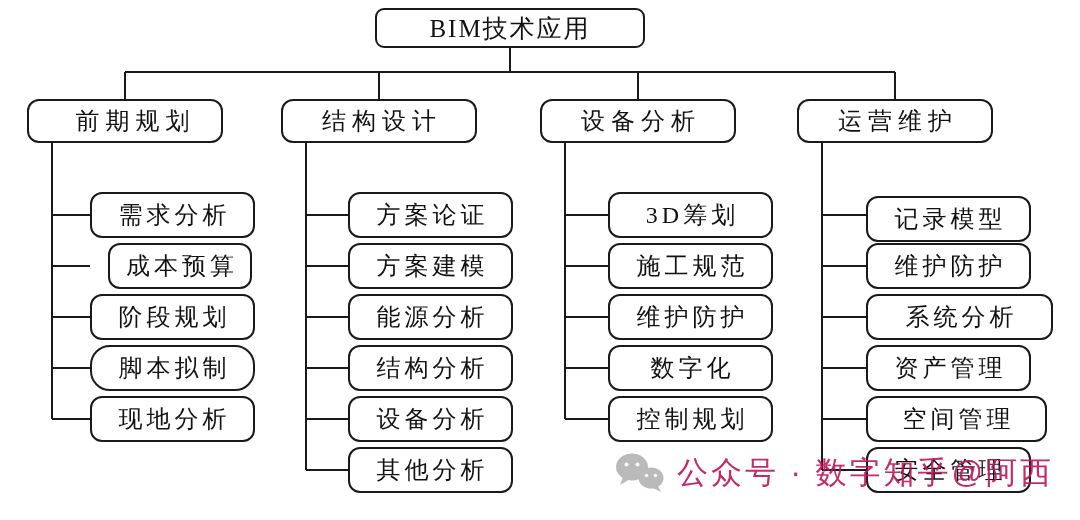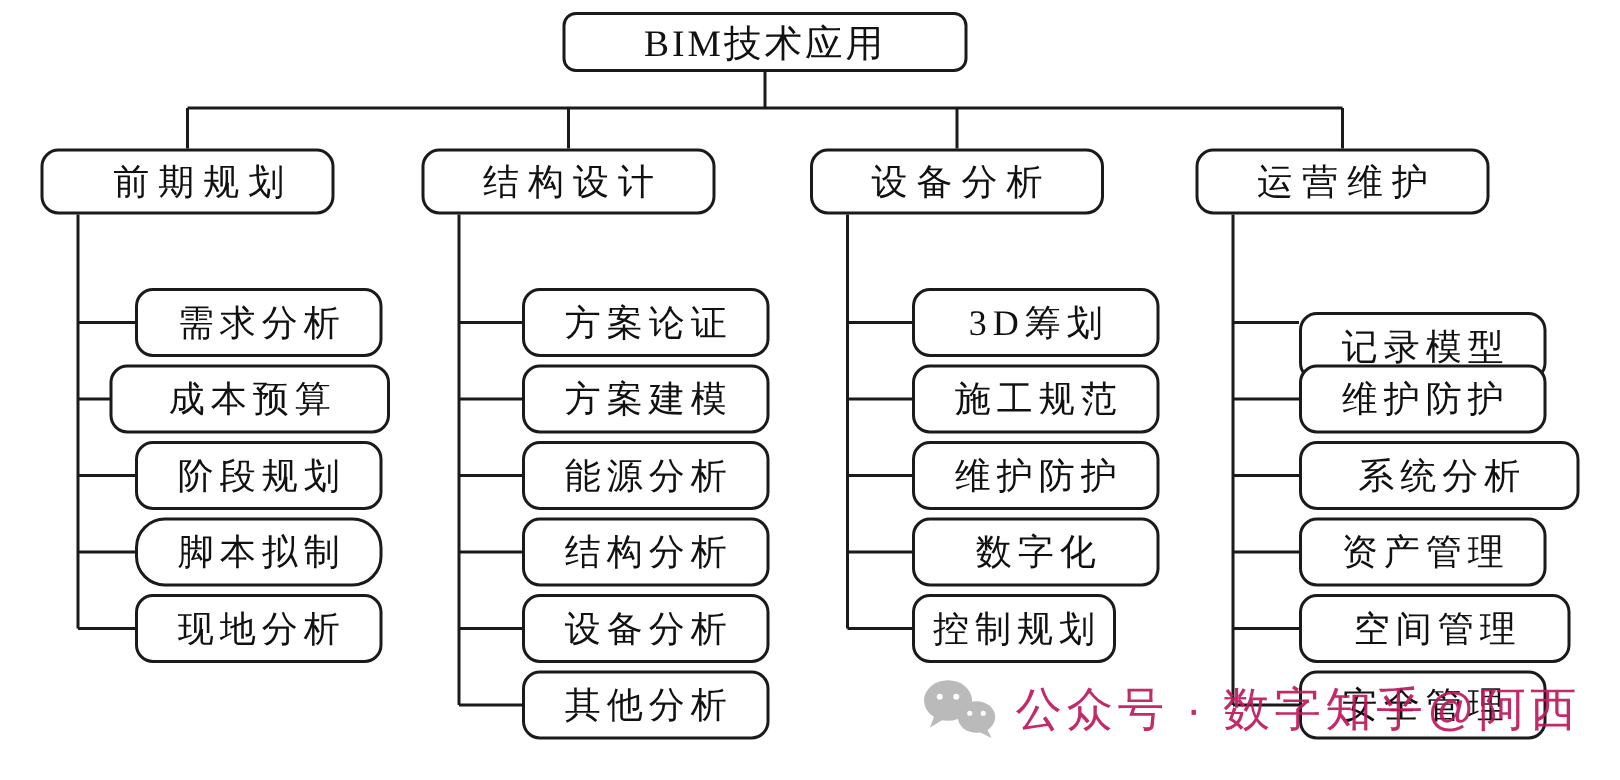--- a/index.html
+++ b/index.html
@@ -56,39 +56,39 @@
 
   <svg class="connectors" xmlns="http://www.w3.org/2000/svg" width="1080" height="520">
     <path id="tree-lines" fill="none" stroke="#1a1a1a" stroke-width="2" d="M510,48 V72 M125,72 H895 M125,72 V99 M52,143 V419 M52,215 H90 M52,266 H90 M52,317 H90 M52,368 H90 M52,419 H90 M379,72 V99 M306,143 V470 M306,215 H348 M306,266 H348 M306,317 H348 M306,368 H348 M306,419 H348 M306,470 H348 M638,72 V99 M565,143 V419 M565,215 H608 M565,266 H608 M565,317 H608 M565,368 H608 M565,419 H608 M895,72 V99 M822,143 V470 M822,215 H866 M822,266 H866 M822,317 H866 M822,368 H866 M822,419 H866 M822,470 H866"></path>
   </svg>
 
   <div class="box root">BIM技术应用</div>
 
   <div id="nodes">
       <div class="box branch" style="left: 27px; top: 99px; width: 196px; height: 44px; padding-left: 15px;">前期规划</div>
       <div class="box child" style="left: 90px; top: 192px; width: 165px; height: 46px;">需求分析</div>
-      <div class="box child" style="left: 73px; top: 243px; width: 187px; height: 46px;">成本预算</div>
+      <div class="box child" style="left: 108px; top: 243px; width: 144px; height: 46px;">成本预算</div>
       <div class="box child" style="left: 90px; top: 294px; width: 165px; height: 46px;">阶段规划</div>
       <div class="box child" style="left: 90px; top: 345px; width: 165px; height: 46px; border-radius: 20px;">脚本拟制</div>
       <div class="box child" style="left: 90px; top: 396px; width: 165px; height: 46px;">现地分析</div>
       <div class="box branch" style="left: 281px; top: 99px; width: 196px; height: 44px;">结构设计</div>
       <div class="box child" style="left: 348px; top: 192px; width: 165px; height: 46px;">方案论证</div>
       <div class="box child" style="left: 348px; top: 243px; width: 165px; height: 46px;">方案建模</div>
       <div class="box child" style="left: 348px; top: 294px; width: 165px; height: 46px;">能源分析</div>
       <div class="box child" style="left: 348px; top: 345px; width: 165px; height: 46px;">结构分析</div>
       <div class="box child" style="left: 348px; top: 396px; width: 165px; height: 46px;">设备分析</div>
       <div class="box child" style="left: 348px; top: 447px; width: 165px; height: 46px;">其他分析</div>
       <div class="box branch" style="left: 540px; top: 99px; width: 196px; height: 44px;">设备分析</div>
       <div class="box child" style="left: 608px; top: 192px; width: 165px; height: 46px;">3D筹划</div>
       <div class="box child" style="left: 608px; top: 243px; width: 165px; height: 46px;">施工规范</div>
       <div class="box child" style="left: 608px; top: 294px; width: 165px; height: 46px;">维护防护</div>
       <div class="box child" style="left: 608px; top: 345px; width: 165px; height: 46px;">数字化</div>
-      <div class="box child" style="left: 608px; top: 396px; width: 136px; height: 46px;">控制规划</div>
+      <div class="box child" style="left: 608px; top: 396px; width: 165px; height: 46px;">控制规划</div>
       <div class="box branch" style="left: 797px; top: 99px; width: 196px; height: 44px;">运营维护</div>
-      <div class="box child" style="left: 866px; top: 208px; width: 165px; height: 46px;">记录模型</div>
+      <div class="box child" style="left: 866px; top: 196px; width: 165px; height: 46px;">记录模型</div>
       <div class="box child" style="left: 866px; top: 243px; width: 165px; height: 46px;">维护防护</div>
       <div class="box child" style="left: 866px; top: 294px; width: 187px; height: 46px;">系统分析</div>
       <div class="box child" style="left: 866px; top: 345px; width: 165px; height: 46px;">资产管理</div>
       <div class="box child" style="left: 866px; top: 396px; width: 181px; height: 46px;">空间管理</div>
       <div class="box child" style="left: 866px; top: 447px; width: 165px; height: 46px;">安全管理</div>
     </div>
 
   <div class="watermark">
     <span>
       <svg width="50" height="42" viewBox="0 0 50 42">

